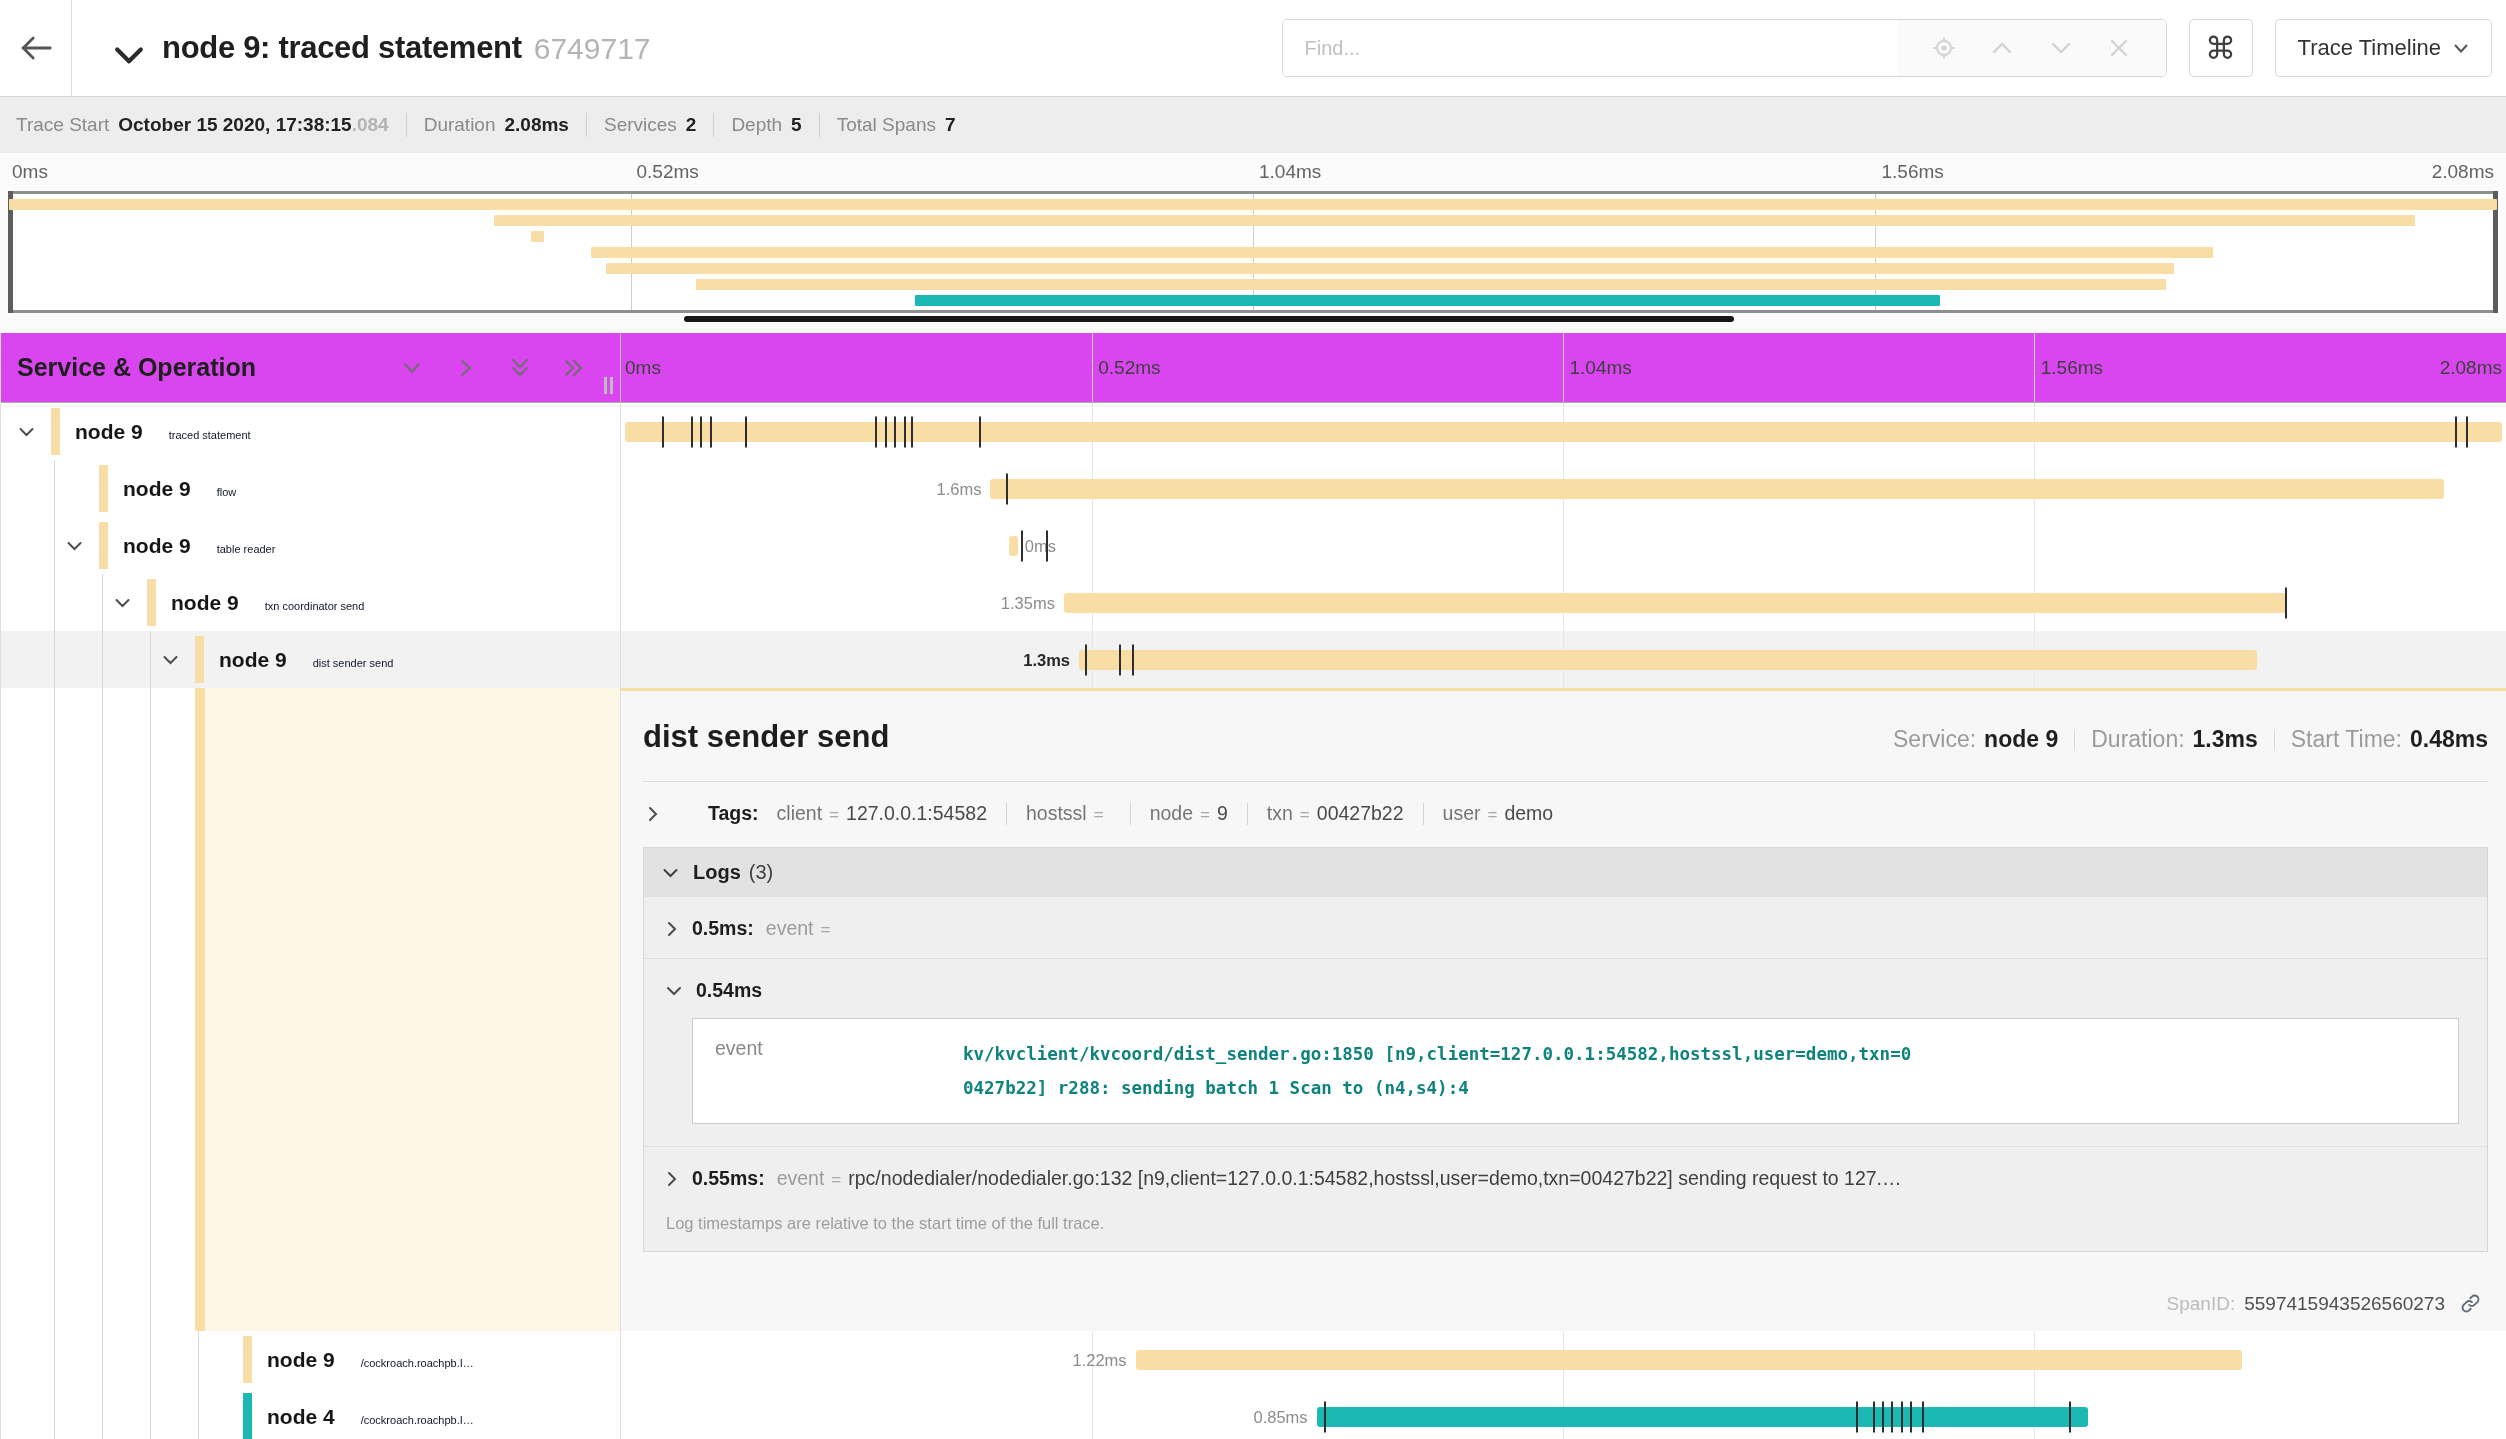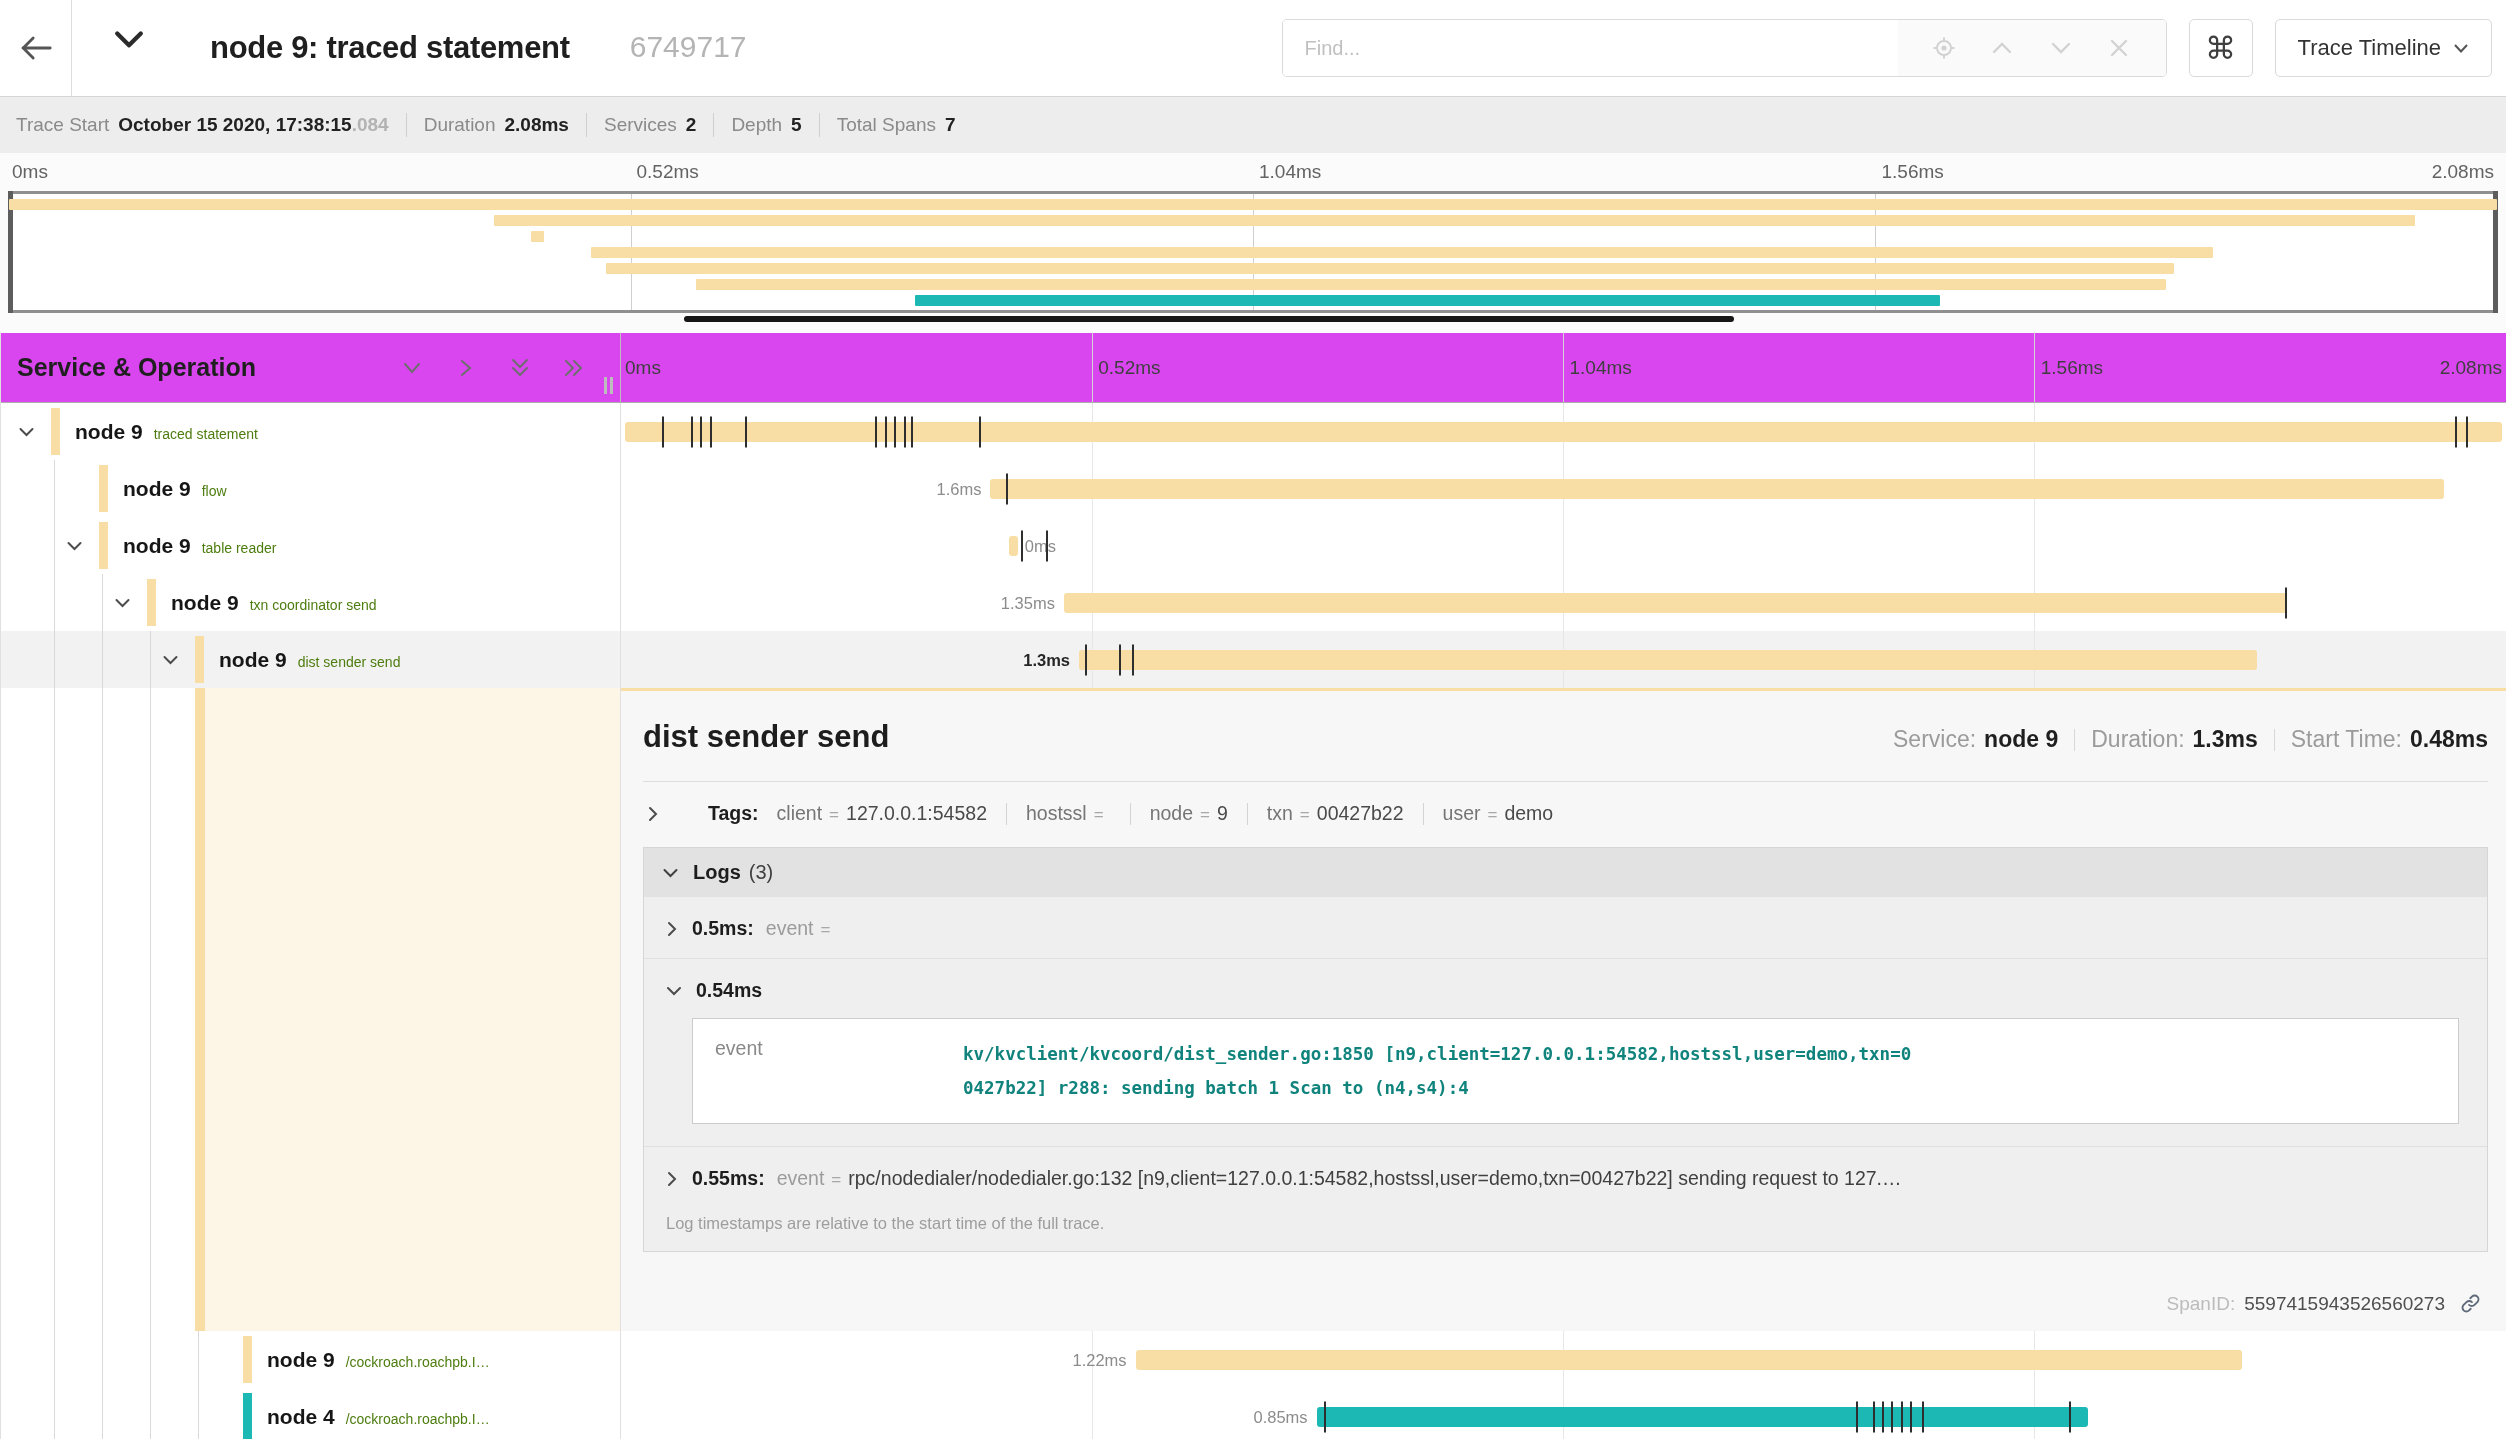--- a/index.html
+++ b/index.html
@@ -4,21 +4,21 @@
 <style>
   * { box-sizing: border-box; margin: 0; padding: 0; }
   html,body { width:2506px; height:1439px; overflow:hidden; background:#fff;
     font-family:"Liberation Sans","DejaVu Sans",sans-serif; color:#333; }
 
   
   .topbar { height:97px; display:flex; align-items:center; border-bottom:1px solid #d6d6d6; background:#fff; }
   .back-cell { width:72px; height:100%; display:flex; align-items:center; justify-content:center;
     border-right:1px solid #ddd; color:#555; cursor:pointer; }
   .back-cell svg { width:34px; height:30px; }
-  .title-wrap { flex:1; display:flex; align-items:flex-start; padding-left:42px; min-width:0;gap:48px; }
+  .title-wrap { flex:1; display:flex; align-items:flex-end; padding-left:42px; min-width:0; }
   .collapse-chev { display:flex; margin-right:18px; color:#2b2b2b; }
   .collapse-chev svg { width:30px; height:20px; }
   .page-title { font-size:31px; font-weight:700; color:#1f1f1f; letter-spacing:-0.3px; }
   .trace-id { font-size:30px; color:#b4b4b4; margin-left:12px; font-weight:400; }
   .find-wrap { display:flex; align-items:stretch; height:58px; width:885px; border:1px solid #d9d9d9;
     border-radius:5px; overflow:hidden; margin-right:22px; background:#fff; }
   .find-input { flex:1; border:none; outline:none; font-size:20px; padding:0 22px; color:#333;
     font-family:inherit; background:#fff; }
   .find-input::placeholder { color:#c0c0c0; }
   .find-btns { width:268px; background:#fafafa; display:flex; align-items:center; justify-content:space-evenly; color:#d2d2d2; }
@@ -68,21 +68,21 @@
   
   .row { display:flex; height:57px; background:#fff; }
   .row.sel { background:#f2f2f2; }
   .row-left { width:620px; position:relative; border-right:1px solid #e0e0e0; overflow:hidden; cursor:pointer; }
   .guide { position:absolute; top:0; bottom:0; width:1px; background:#d9d9d9; }
   .tree-chev { position:absolute; top:50%; transform:translateY(-50%); color:#4c4c4c; display:flex; }
   .tree-chev svg { width:17px; height:12px; }
   .strip { position:absolute; top:5px; bottom:5px; width:9px; }
   .names { position:absolute; top:50%; transform:translateY(-50%); display:flex; align-items:baseline; white-space:nowrap; }
   .svc { font-size:21px; font-weight:600; color:#161616; }
-  .op { font-size:14px; color:#4d7c0f; margin-left:11px; }
+  .op { font-size:11px; color:#0f172a; margin-left:26px; }
   .row-right { flex:1; position:relative;
     background-image:linear-gradient(#e7e7e7,#e7e7e7),linear-gradient(#e7e7e7,#e7e7e7),linear-gradient(#e7e7e7,#e7e7e7);
     background-size:1px 100%; background-position:25% 0,50% 0,75% 0; background-repeat:no-repeat; }
   .bar { position:absolute; top:50%; transform:translateY(-50%); height:20px; border-radius:3px; min-width:4px; cursor:pointer; }
   .tick { position:absolute; top:50%; transform:translateY(-50%); width:2px; height:31px; background:#2e2e2e; }
   .bar-label { position:absolute; top:50%; transform:translate(-100%,-50%); font-size:16.5px; color:#8c8c8c; white-space:nowrap; }
   .bar-label.right { transform:translate(0,-50%); }
   .row.sel .bar-label { color:#262626; font-weight:700; }
 
   

